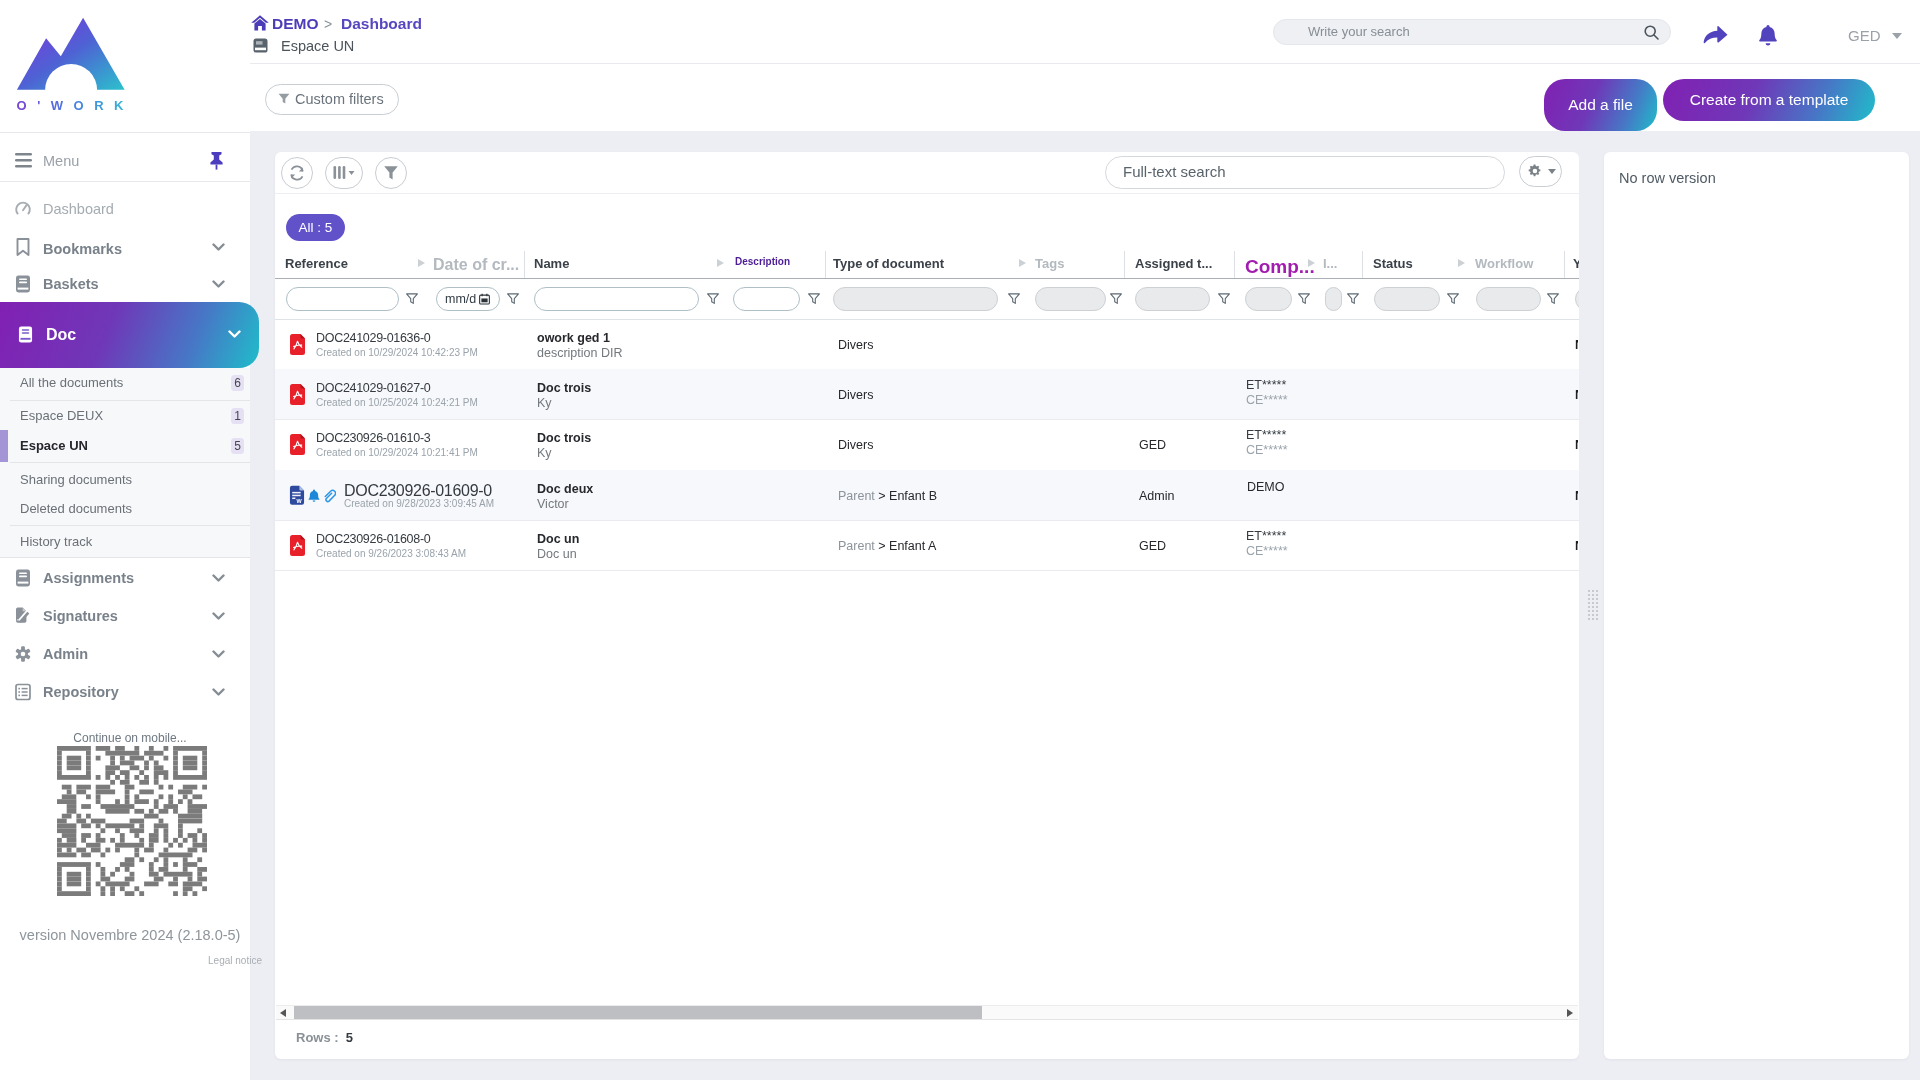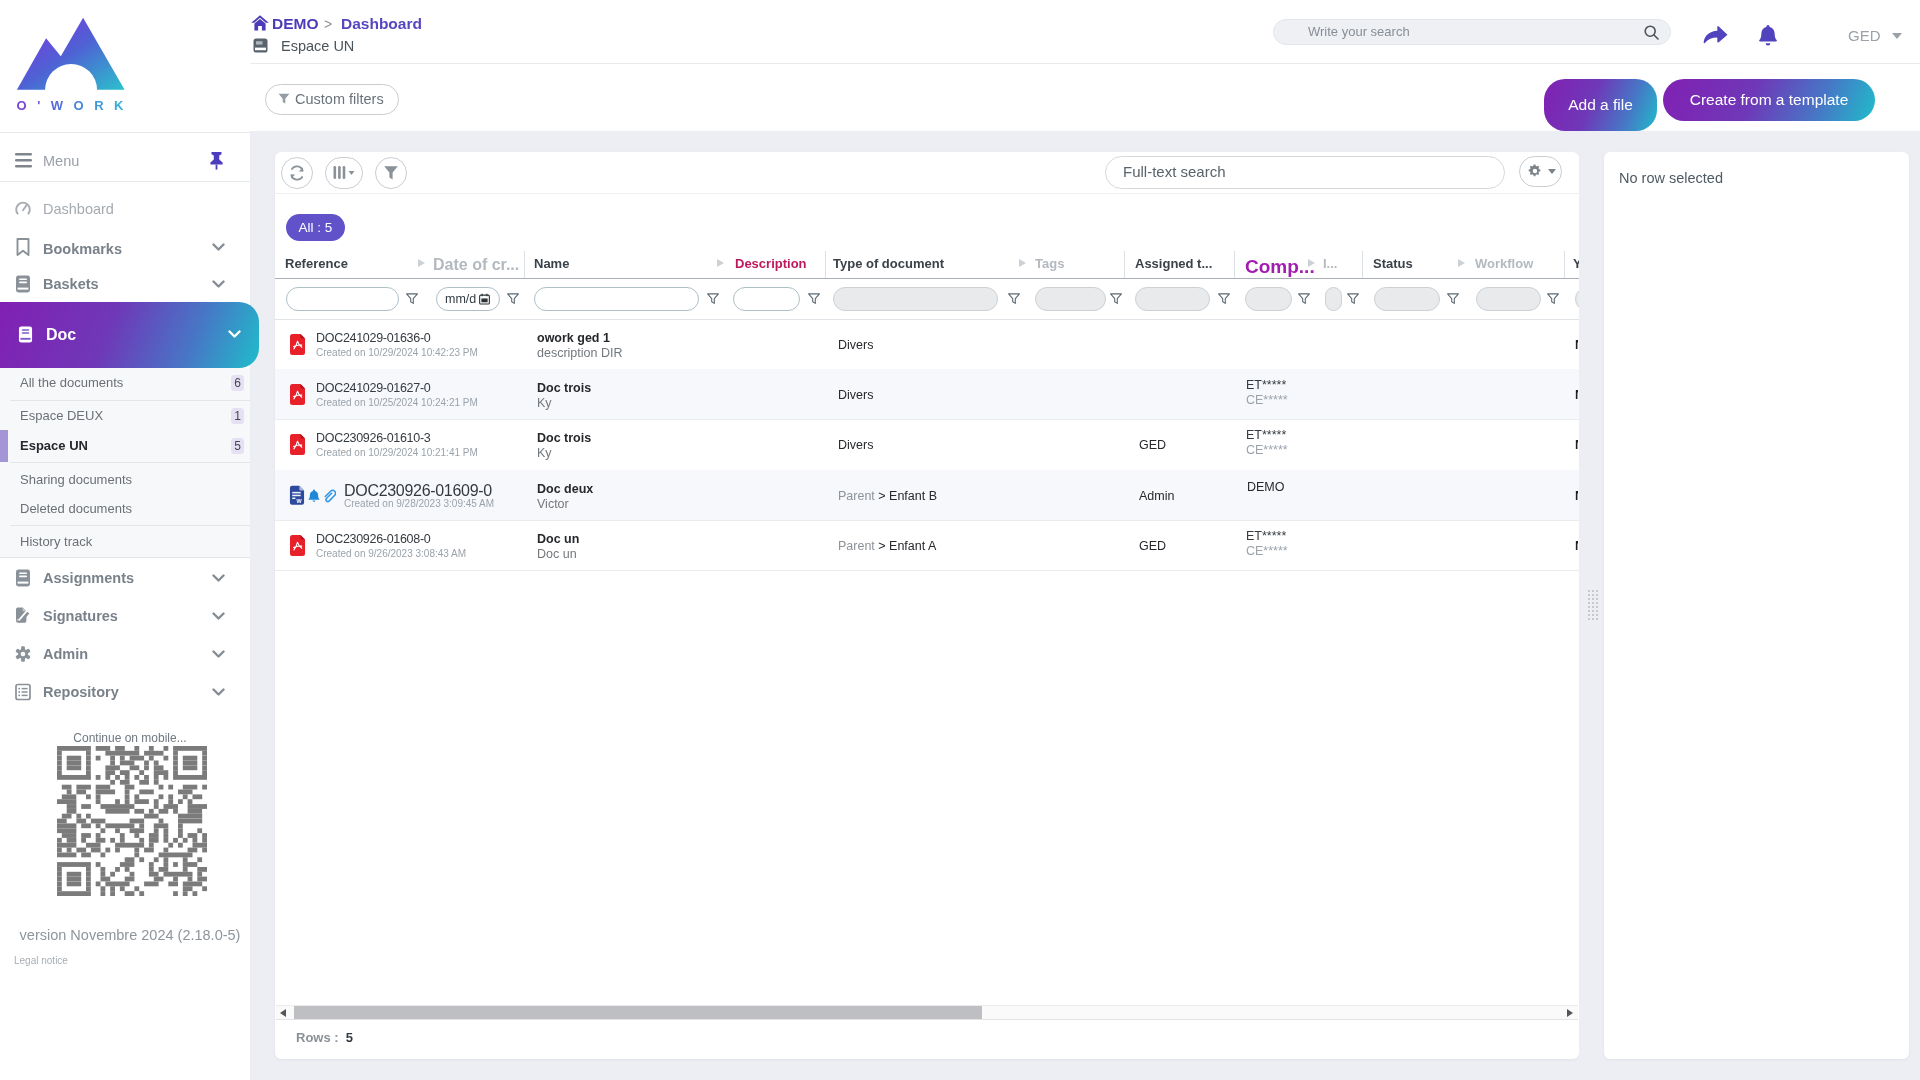--- a/index.html
+++ b/index.html
@@ -417,21 +417,21 @@
       <rect x="43.5" y="145.2" width="4.8" height="4.8"></rect>
       <rect x="53.2" y="145.2" width="4.8" height="4.8"></rect>
       <rect x="67.7" y="145.2" width="9.7" height="4.8"></rect>
       <rect x="82.3" y="145.2" width="4.8" height="4.8"></rect>
       <rect x="116.1" y="145.2" width="4.8" height="4.8"></rect>
       <rect x="125.8" y="145.2" width="4.8" height="4.8"></rect>
       <rect x="135.5" y="145.2" width="4.8" height="4.8"></rect>
     </g>
   </svg>
 <div class="lbl" style="left:0;top:927px;width:260px;text-align:center;font-size:14.5px;color:#8e959b">version Novembre 2024 (2.18.0-5)</div>
-<div class="lbl" style="left:14px;top:955px;width:260px;text-align:left;font-size:10px;color:#a8aeb4">Legal notice</div>
+<div class="lbl" style="left:2px;top:955px;width:260px;text-align:right;font-size:10px;color:#a8aeb4">Legal notice</div>
 <div class="abs" style="left:275px;top:152px;width:1304px;height:907px;background:#fff;border-radius:6px;box-shadow:0 1px 3px rgba(40,50,60,.06)"></div>
 <div class="abs" style="left:281px;top:157px;width:32px;height:32px;border-radius:16.0px;border:1px solid #c8cdd2;background:#fff"></div>
 <svg style="position:absolute;left:289px;top:165px;" width="16" height="16" viewBox="0 0 16 16">
     <path d="M2.2 9.5 a6 6 0 0 0 11.3 1.8" fill="none" stroke="#8a9197" stroke-width="1.7"></path>
     <path d="M13.8 6.5 a6 6 0 0 0 -11.3 -1.8" fill="none" stroke="#8a9197" stroke-width="1.7"></path>
     <path d="M13.8 2.5 v4 h-4 z" fill="#8a9197"></path>
     <path d="M2.2 13.5 v-4 h4 z" fill="#8a9197"></path>
   </svg>
 <div class="abs" style="left:325px;top:157px;width:38px;height:32px;border-radius:16.0px;border:1px solid #c8cdd2;background:#fff"></div>
 <svg style="position:absolute;left:333px;top:166px;" width="22" height="14" viewBox="0 0 22 14">
@@ -452,21 +452,21 @@
     <circle cx="8.45" cy="8.5" r="2.4" fill="#fff"></circle>
   </svg>
 <svg style="position:absolute;left:1548px;top:169px;" width="8" height="5" viewBox="0 0 8 5">
     <path d="M0 0 H8 L4 5 Z" fill="#7a8288"></path>
   </svg>
 <div class="abs" style="left:275px;top:193px;width:1304px;height:1px;background:#edeff2"></div>
 <div class="abs vc" style="left:286px;top:214px;width:59px;height:27px;border-radius:14px;background:#6152c9;color:#fff;font-size:13.5px;justify-content:center">All&nbsp;:&nbsp;5</div>
 <div class="lbl" style="left:285px;top:256px;font-size:13px;font-weight:bold;color:#3a4149">Reference</div>
 <div class="lbl" style="left:433px;top:256px;font-size:16px;font-weight:bold;color:#b3b9bf">Date of cr...</div>
 <div class="lbl" style="left:534px;top:256px;font-size:13px;font-weight:bold;color:#3a4149">Name</div>
-<div class="lbl" style="left:735px;top:256px;font-size:13px;font-weight:bold;color:#be185d">Description</div>
+<div class="lbl" style="left:735px;top:256px;font-size:10px;font-weight:bold;color:#4c1d95">Description</div>
 <div class="lbl" style="left:833px;top:256px;font-size:13px;font-weight:bold;color:#3a4149">Type of document</div>
 <div class="lbl" style="left:1035px;top:256px;font-size:13px;font-weight:bold;color:#b3b9bf">Tags</div>
 <div class="lbl" style="left:1135px;top:256px;font-size:13px;font-weight:bold;color:#3a4149">Assigned t...</div>
 <div class="lbl" style="left:1245px;top:256px;font-size:19px;font-weight:bold;color:#a21caf">Comp...</div>
 <div class="lbl" style="left:1323px;top:256px;font-size:13px;font-weight:bold;color:#b3b9bf">I...</div>
 <div class="lbl" style="left:1373px;top:256px;font-size:13px;font-weight:bold;color:#3a4149">Status</div>
 <div class="lbl" style="left:1475px;top:256px;font-size:13px;font-weight:bold;color:#b3b9bf">Workflow</div>
 <div class="lbl" style="left:1573px;top:256px;font-size:13px;font-weight:bold;color:#3a4149">Y...</div>
 <div class="abs" style="left:418px;top:259px;width:0;height:0;border-left:7px solid #ccd1d6;border-top:4.5px solid transparent;border-bottom:4.5px solid transparent"></div>
 <div class="abs" style="left:717px;top:259px;width:0;height:0;border-left:7px solid #ccd1d6;border-top:4.5px solid transparent;border-bottom:4.5px solid transparent"></div>
@@ -615,21 +615,21 @@
 <div class="lbl" style="left:1246px;top:529px;font-size:12.5px;color:#343a40">ET*****</div>
 <div class="lbl" style="left:1246px;top:544px;font-size:12.5px;color:#9aa3ab">CE*****</div>
 <div class="lbl" style="left:1575px;top:539px;width:3px;overflow:hidden;font-size:12.5px;font-weight:bold;color:#1d1f22">N</div>
 <div class="abs" style="left:276px;top:1005px;width:1302px;height:15px;background:#fafafa;border-top:1px solid #ececec;border-bottom:1px solid #e4e4e4"></div>
 <div class="abs" style="left:280px;top:1009px;width:0;height:0;border-right:6px solid #555;border-top:4px solid transparent;border-bottom:4px solid transparent"></div>
 <div class="abs" style="left:1567px;top:1009px;width:0;height:0;border-left:6px solid #555;border-top:4px solid transparent;border-bottom:4px solid transparent"></div>
 <div class="abs" style="left:294px;top:1006px;width:688px;height:13px;background:#bdbfc2"></div>
 <div class="lbl" style="left:296px;top:1030px;font-size:13px;font-weight:bold;color:#8a9096">Rows :&nbsp; <span style="color:#343a40">5</span></div>
 <div class="abs" style="left:1579px;top:131px;width:25px;height:949px;background:#edeef4"></div>
 <div class="abs" style="left:1604px;top:152px;width:305px;height:907px;background:#fff;border-radius:6px;box-shadow:0 1px 3px rgba(40,50,60,.06)"></div>
-<div class="lbl" style="left:1619px;top:170px;font-size:14.5px;color:#4e5a63">No row selected</div>
+<div class="lbl" style="left:1619px;top:170px;font-size:14.5px;color:#4e5a63">No row version</div>
 <svg style="position:absolute;left:1587px;top:589px;" width="12" height="32" viewBox="0 0 12 32">
     <circle cx="2" cy="2" r="1" fill="#b9bcc2"></circle>
     <circle cx="6" cy="2" r="1" fill="#b9bcc2"></circle>
     <circle cx="10" cy="2" r="1" fill="#b9bcc2"></circle>
     <circle cx="2" cy="6" r="1" fill="#b9bcc2"></circle>
     <circle cx="6" cy="6" r="1" fill="#b9bcc2"></circle>
     <circle cx="10" cy="6" r="1" fill="#b9bcc2"></circle>
     <circle cx="2" cy="10" r="1" fill="#b9bcc2"></circle>
     <circle cx="6" cy="10" r="1" fill="#b9bcc2"></circle>
     <circle cx="10" cy="10" r="1" fill="#b9bcc2"></circle>

